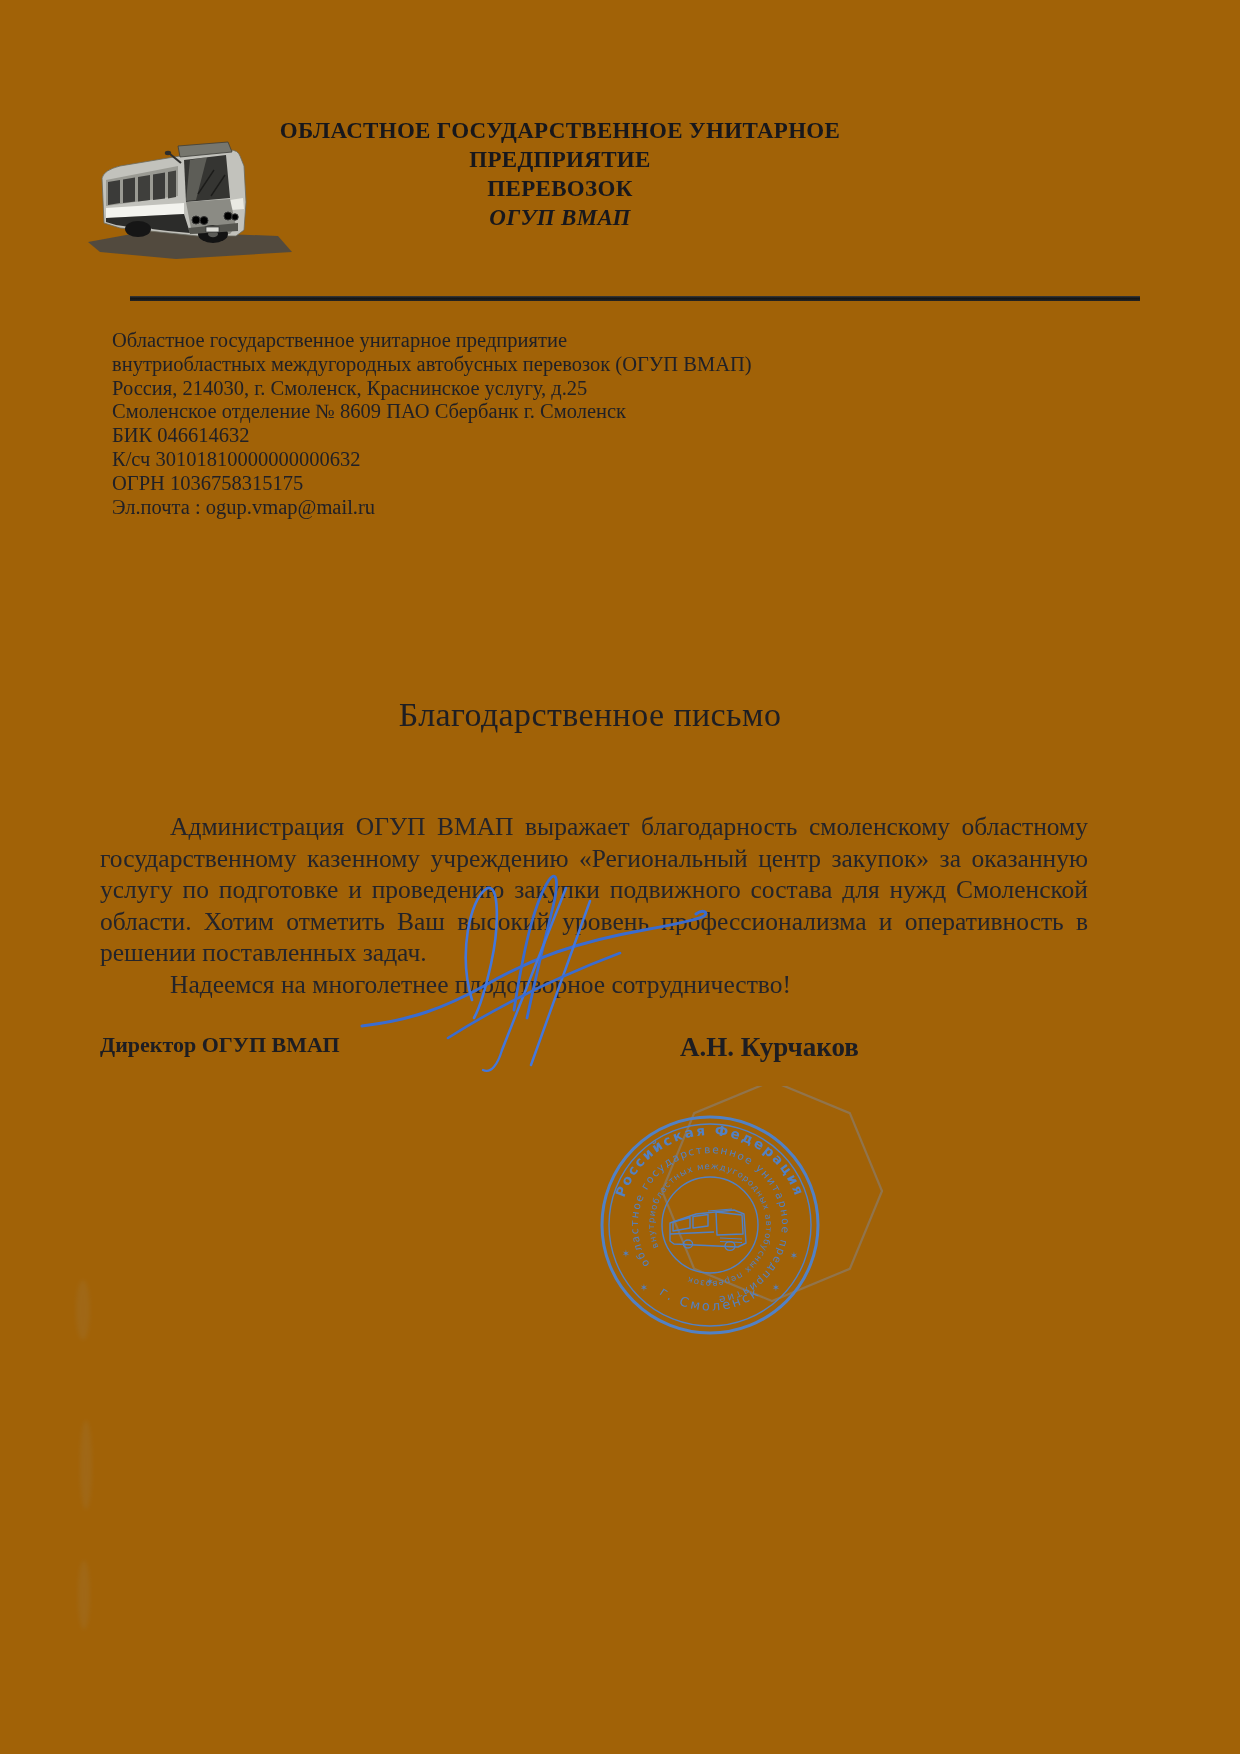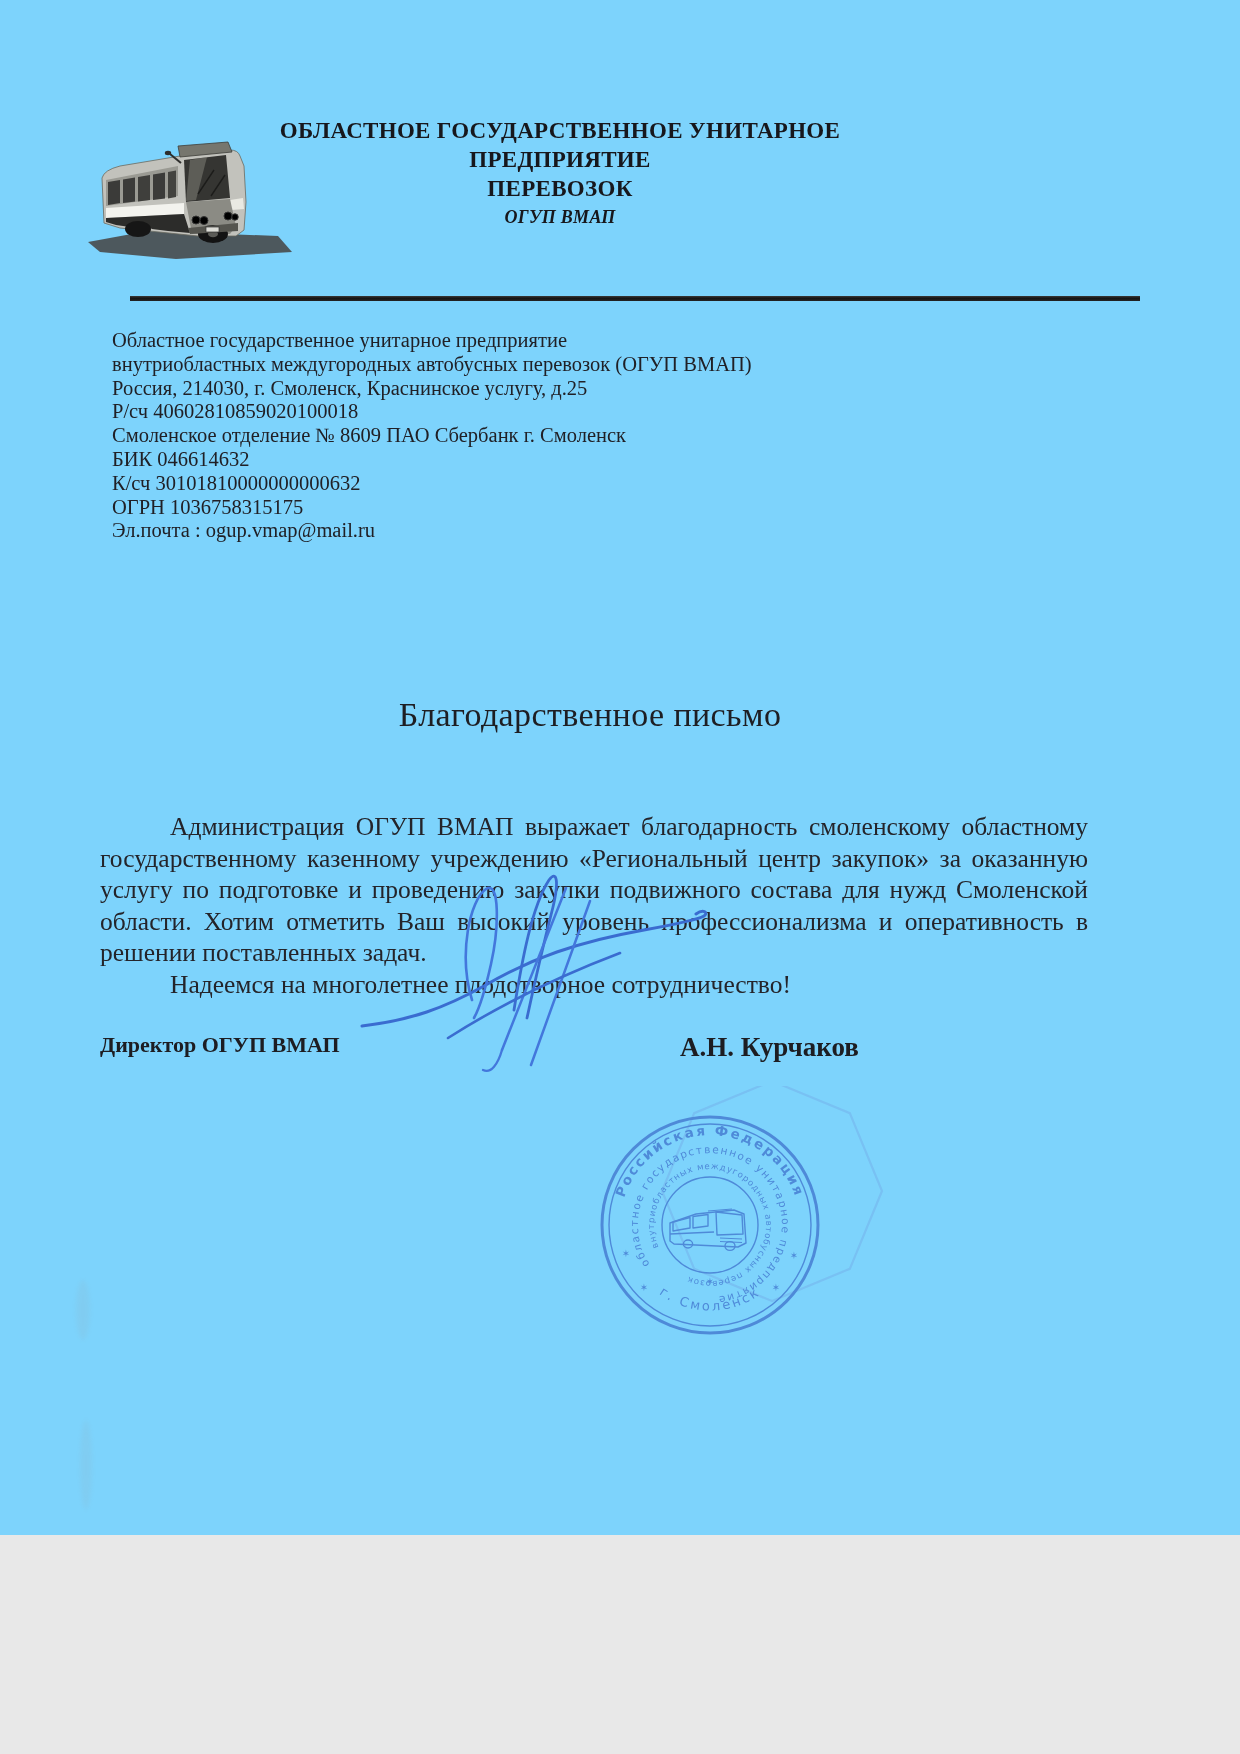--- a/index.html
+++ b/index.html
@@ -1,29 +1,29 @@
 <!DOCTYPE html>
 <html lang="ru"><head>
 <meta charset="utf-8">
 <style>
   html,body{margin:0;padding:0;background:#e8e8e8;}
   .page{
-    position:relative;width:1240px;height:1535px;margin:0 auto;
-    background:#7dd3fc;overflow:hidden;
+    position:relative;width:1240px;height:1754px;margin:0 auto;
+    background:#a16207;overflow:hidden;
     font-family:"Liberation Serif","DejaVu Serif",serif;
     color:#26262b;
   }
   
   .bus-logo{position:absolute;left:80px;top:130px;width:215px;height:140px;}
   .lh-head{
     position:absolute;left:190px;top:116px;width:740px;text-align:center;
     font-weight:bold;font-size:23px;line-height:29px;color:#17171c;
     letter-spacing:0.3px;
   }
-  .lh-head .l4{font-style:italic;font-size:18px;}
+  .lh-head .l4{font-style:italic;font-size:23px;}
   .rule{
     position:absolute;left:130px;top:296px;width:1010px;height:5px;
     background:linear-gradient(#3a3a3a,#141414 45%,#232323);
   }
   .org{
     position:absolute;left:112px;top:329px;width:700px;
     font-size:20.5px;line-height:23.8px;color:#202026;
     white-space:nowrap;
   }
   .org .ln{height:23.8px;}
@@ -92,21 +92,20 @@
     <div class="l3">ПЕРЕВОЗОК</div>
     <div class="l4">ОГУП ВМАП</div>
   </div>
 
   <div class="rule"></div>
 
   <div class="org">
     <div class="ln">Областное  государственное  унитарное  предприятие</div>
     <div class="ln">внутриобластных   междугородных автобусных перевозок   (ОГУП ВМАП)</div>
     <div class="ln">Россия, 214030, г. Смоленск, Краснинское услугу, д.25</div>
-    <div class="ln">Р/сч 40602810859020100018</div>
     <div class="ln">Смоленское отделение № 8609 ПАО Сбербанк г. Смоленск</div>
     <div class="ln">БИК 046614632</div>
     <div class="ln">К/сч 30101810000000000632</div>
     <div class="ln">ОГРН 1036758315175</div>
     <div class="ln">Эл.почта : ogup.vmap@mail.ru</div>
   </div>
 
   <div class="title">Благодарственное письмо</div>
 
   <div class="body-text">

